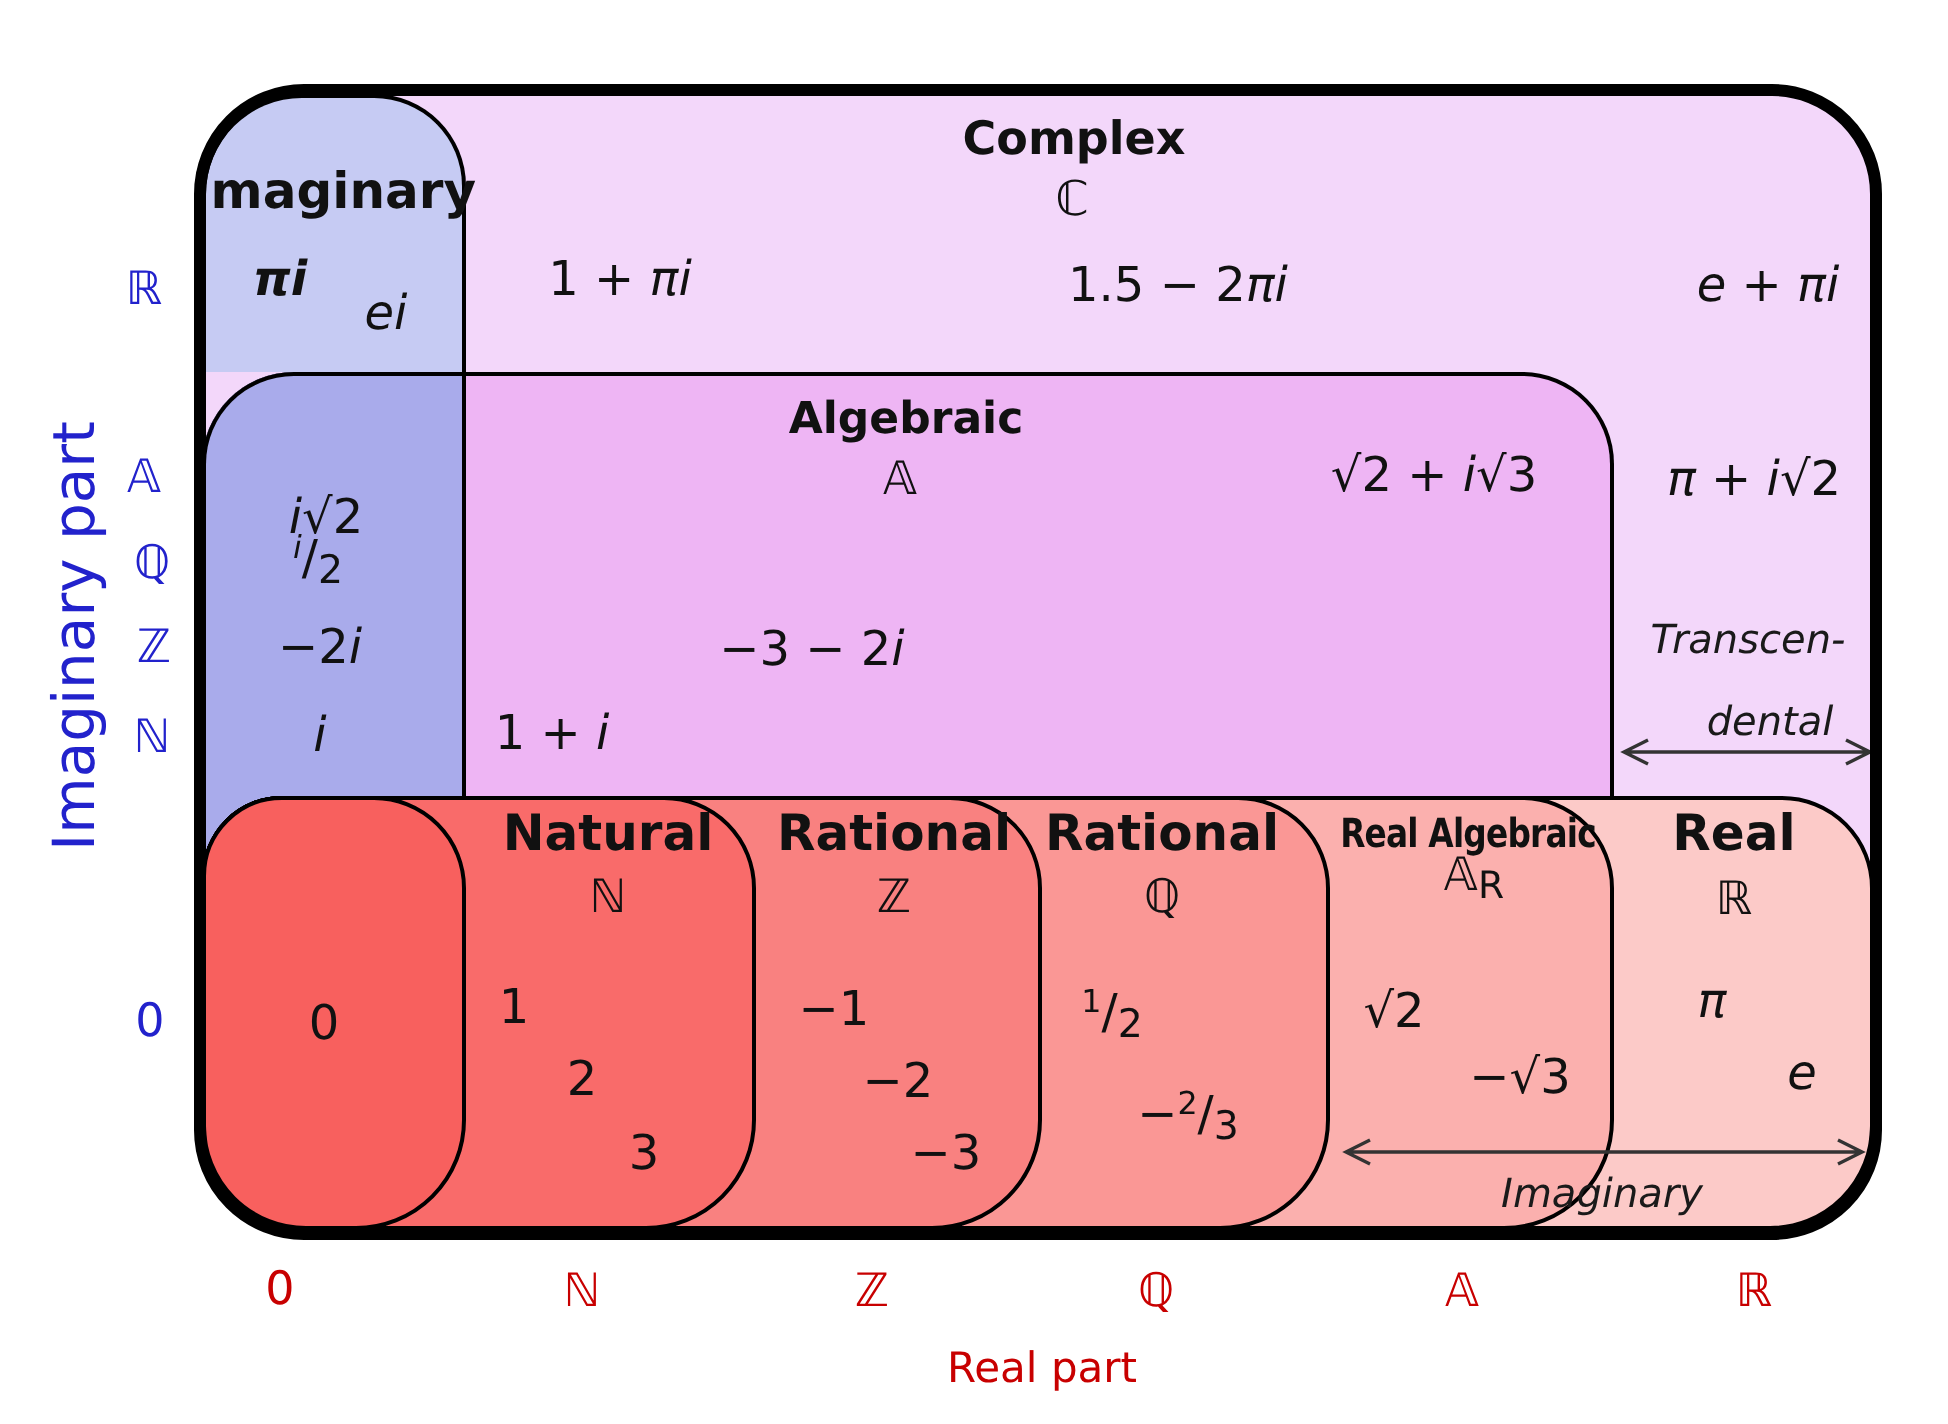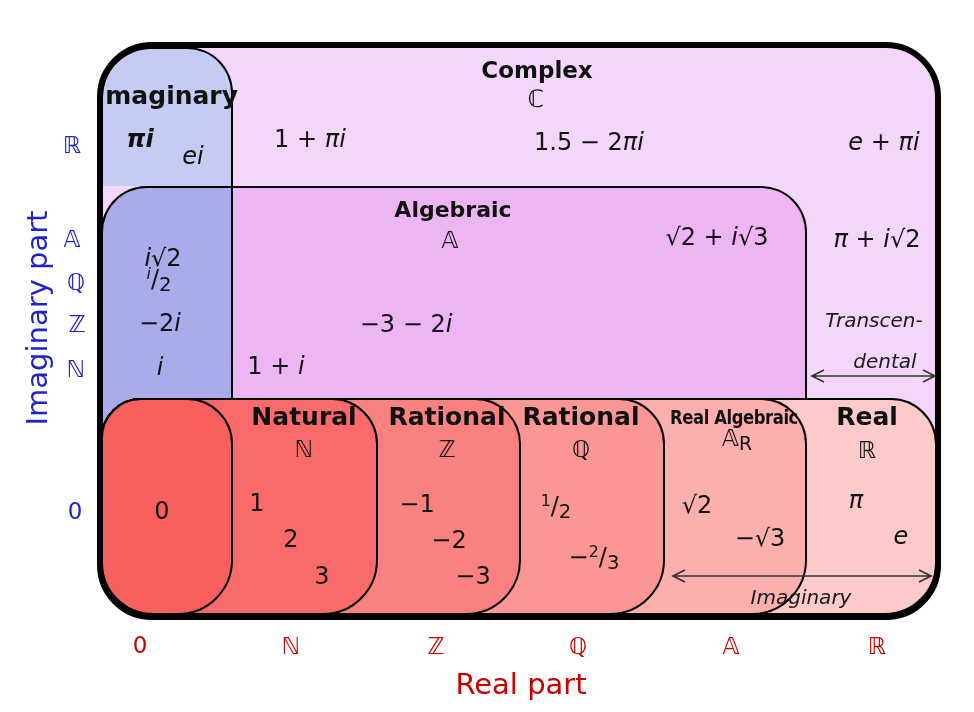--- a/index.html
+++ b/index.html
@@ -28,21 +28,21 @@
   .lbl{position:absolute;transform:translate(-50%,-50%);white-space:nowrap;z-index:30;line-height:1.05;}
   .bold{font-weight:bold;}
   .t21{font-size:25px;} .t22{font-size:22px;} .t23{font-size:23px;} .t24{font-size:24px;}
   .math{font-size:24px;}
   .math i{font-style:italic;}
   .sup{font-size:.66em;vertical-align:.5em;}
   .sub{font-size:.82em;vertical-align:-.22em;}
   .ytick{color:#2222cc;font-size:23px;}
   .xtick{color:#c80000;font-size:23px;}
   .ytitle{color:#2222cc;font-size:29px;transform:translate(-50%,-50%) rotate(-90deg);}
-  .xtitle{color:#c80000;font-size:29px;}
+  .xtitle{color:#c80000;font-size:21px;}
   .annot{font-size:20px;color:#1a1a1a;font-style:italic;}
   .condensed{transform:translate(-50%,-50%) scaleX(.82);font-size:20px;letter-spacing:-.5px;}
   .arrows{position:absolute;left:0;top:0;z-index:40;pointer-events:none;}
 </style>
 </head>
 <body>
 
 <div class="canvas">
 
   <div class="region outer-fill"></div>

